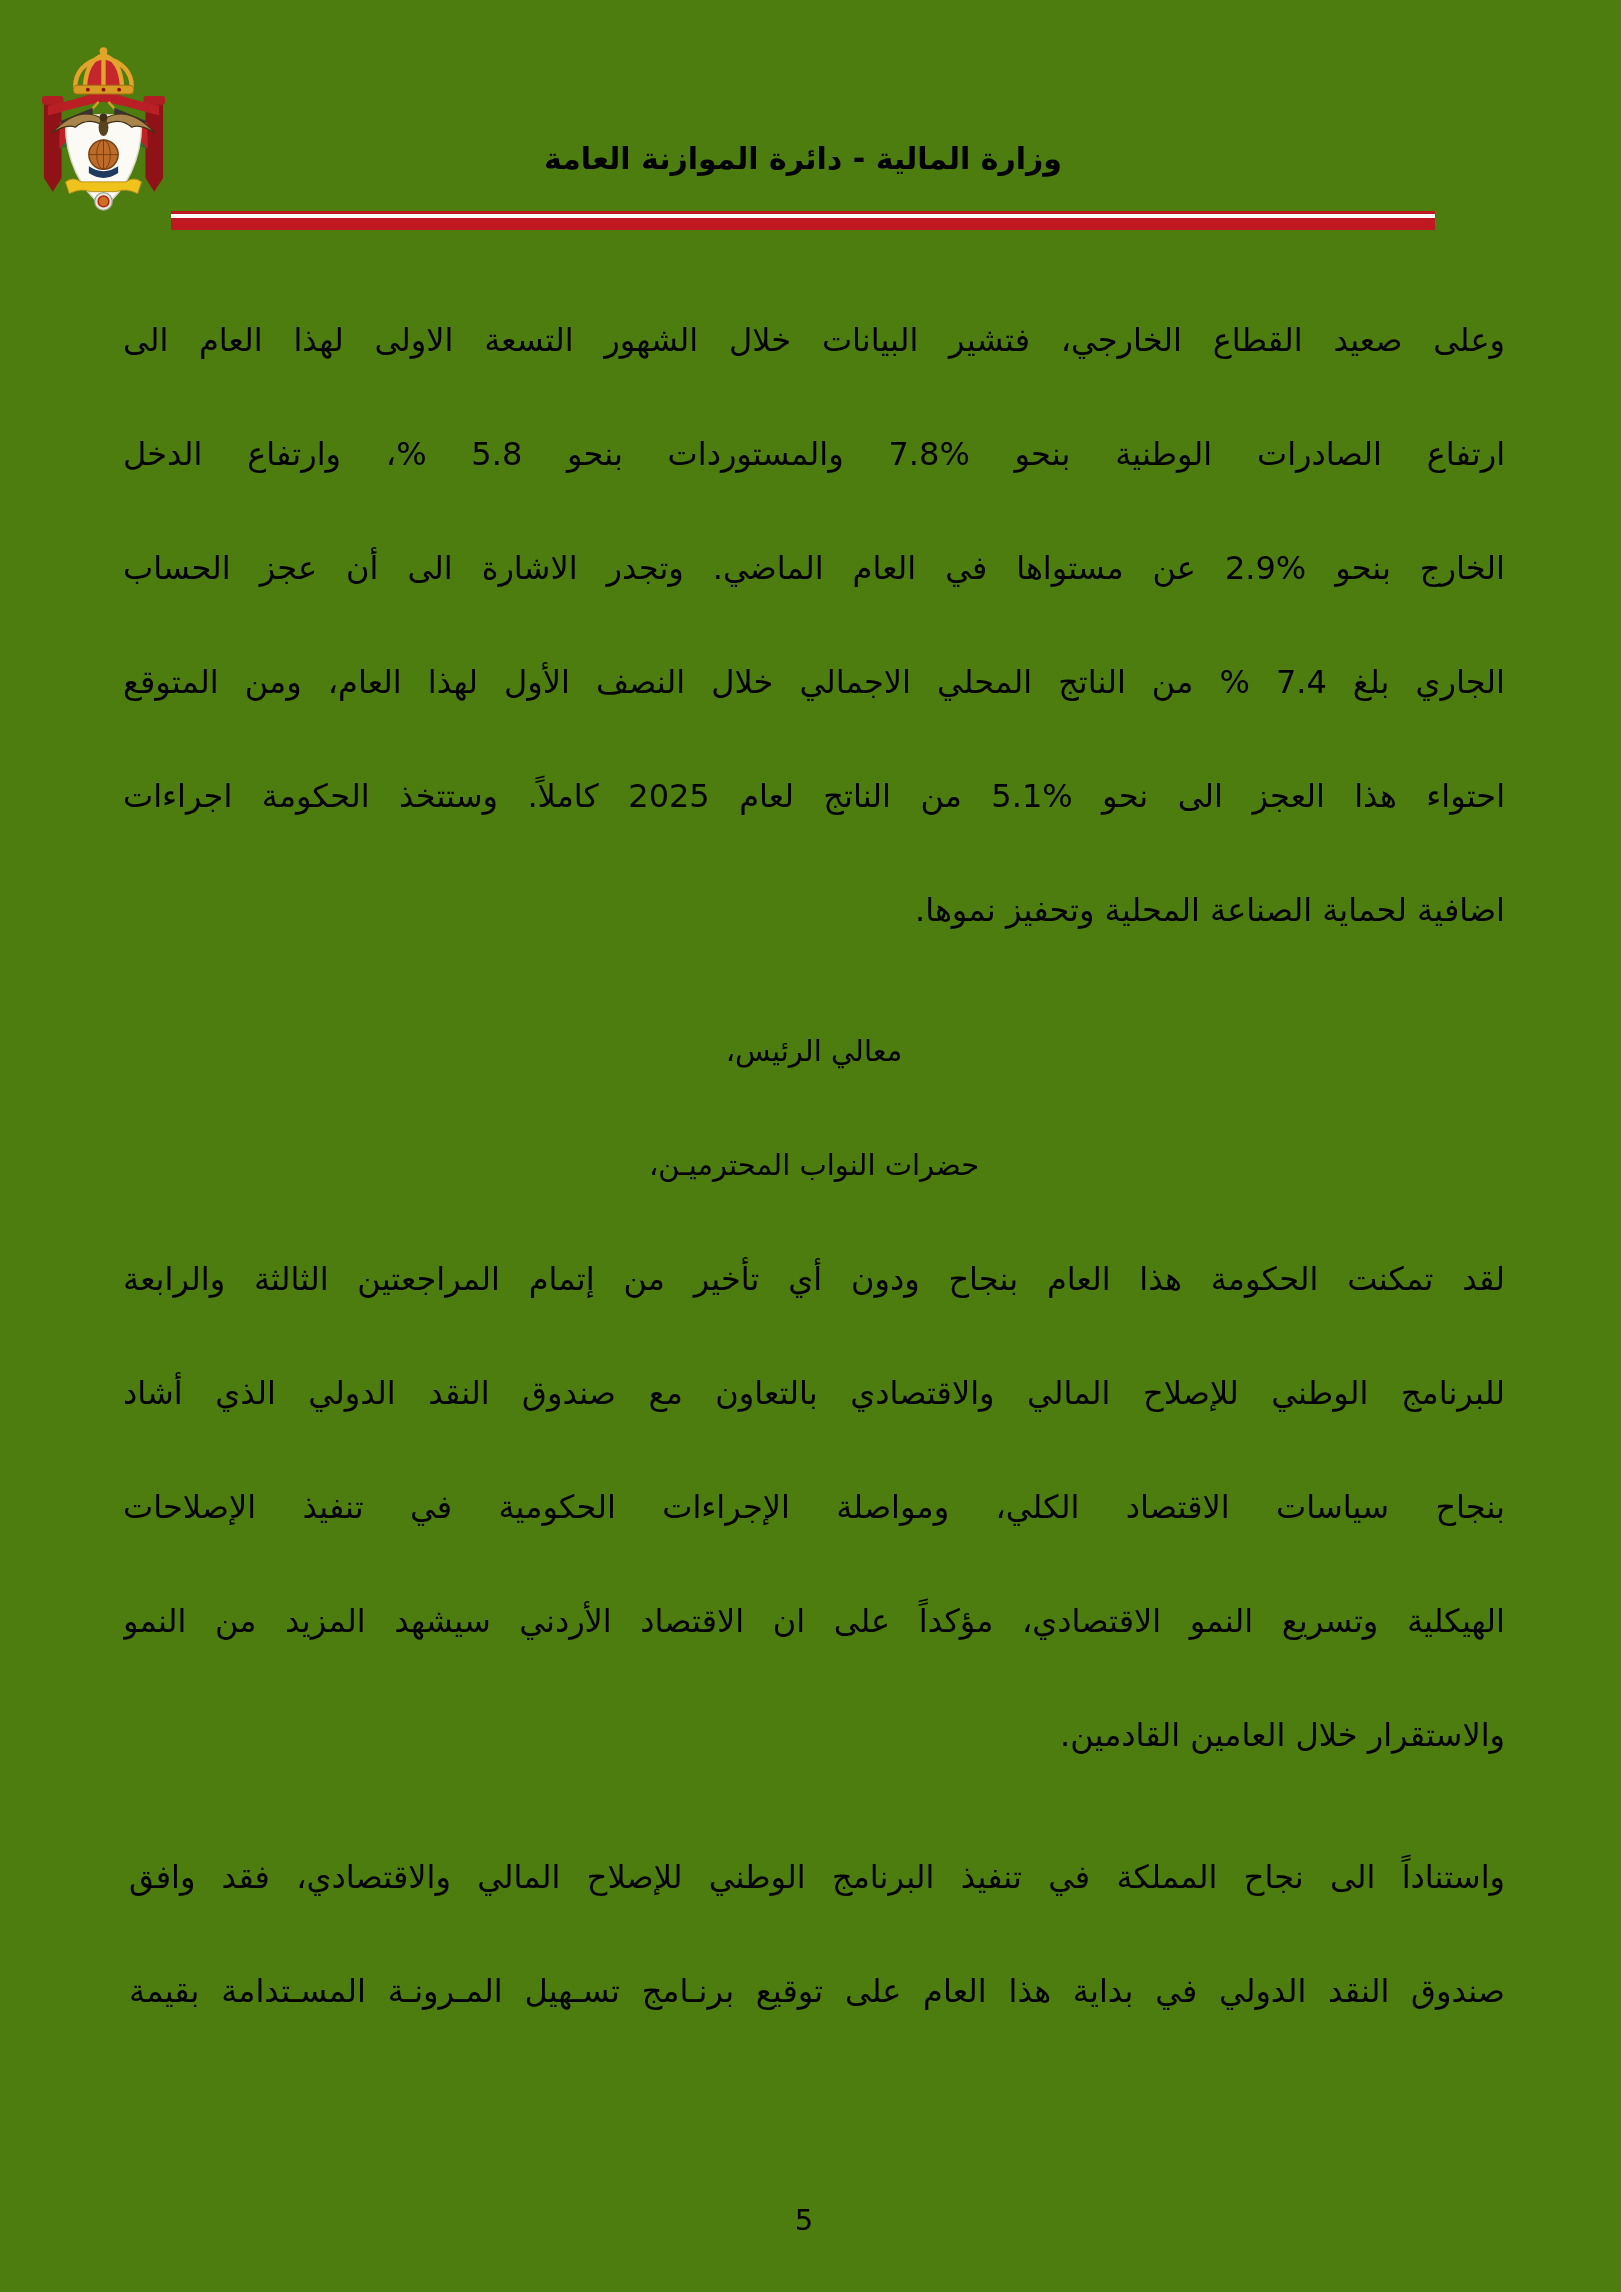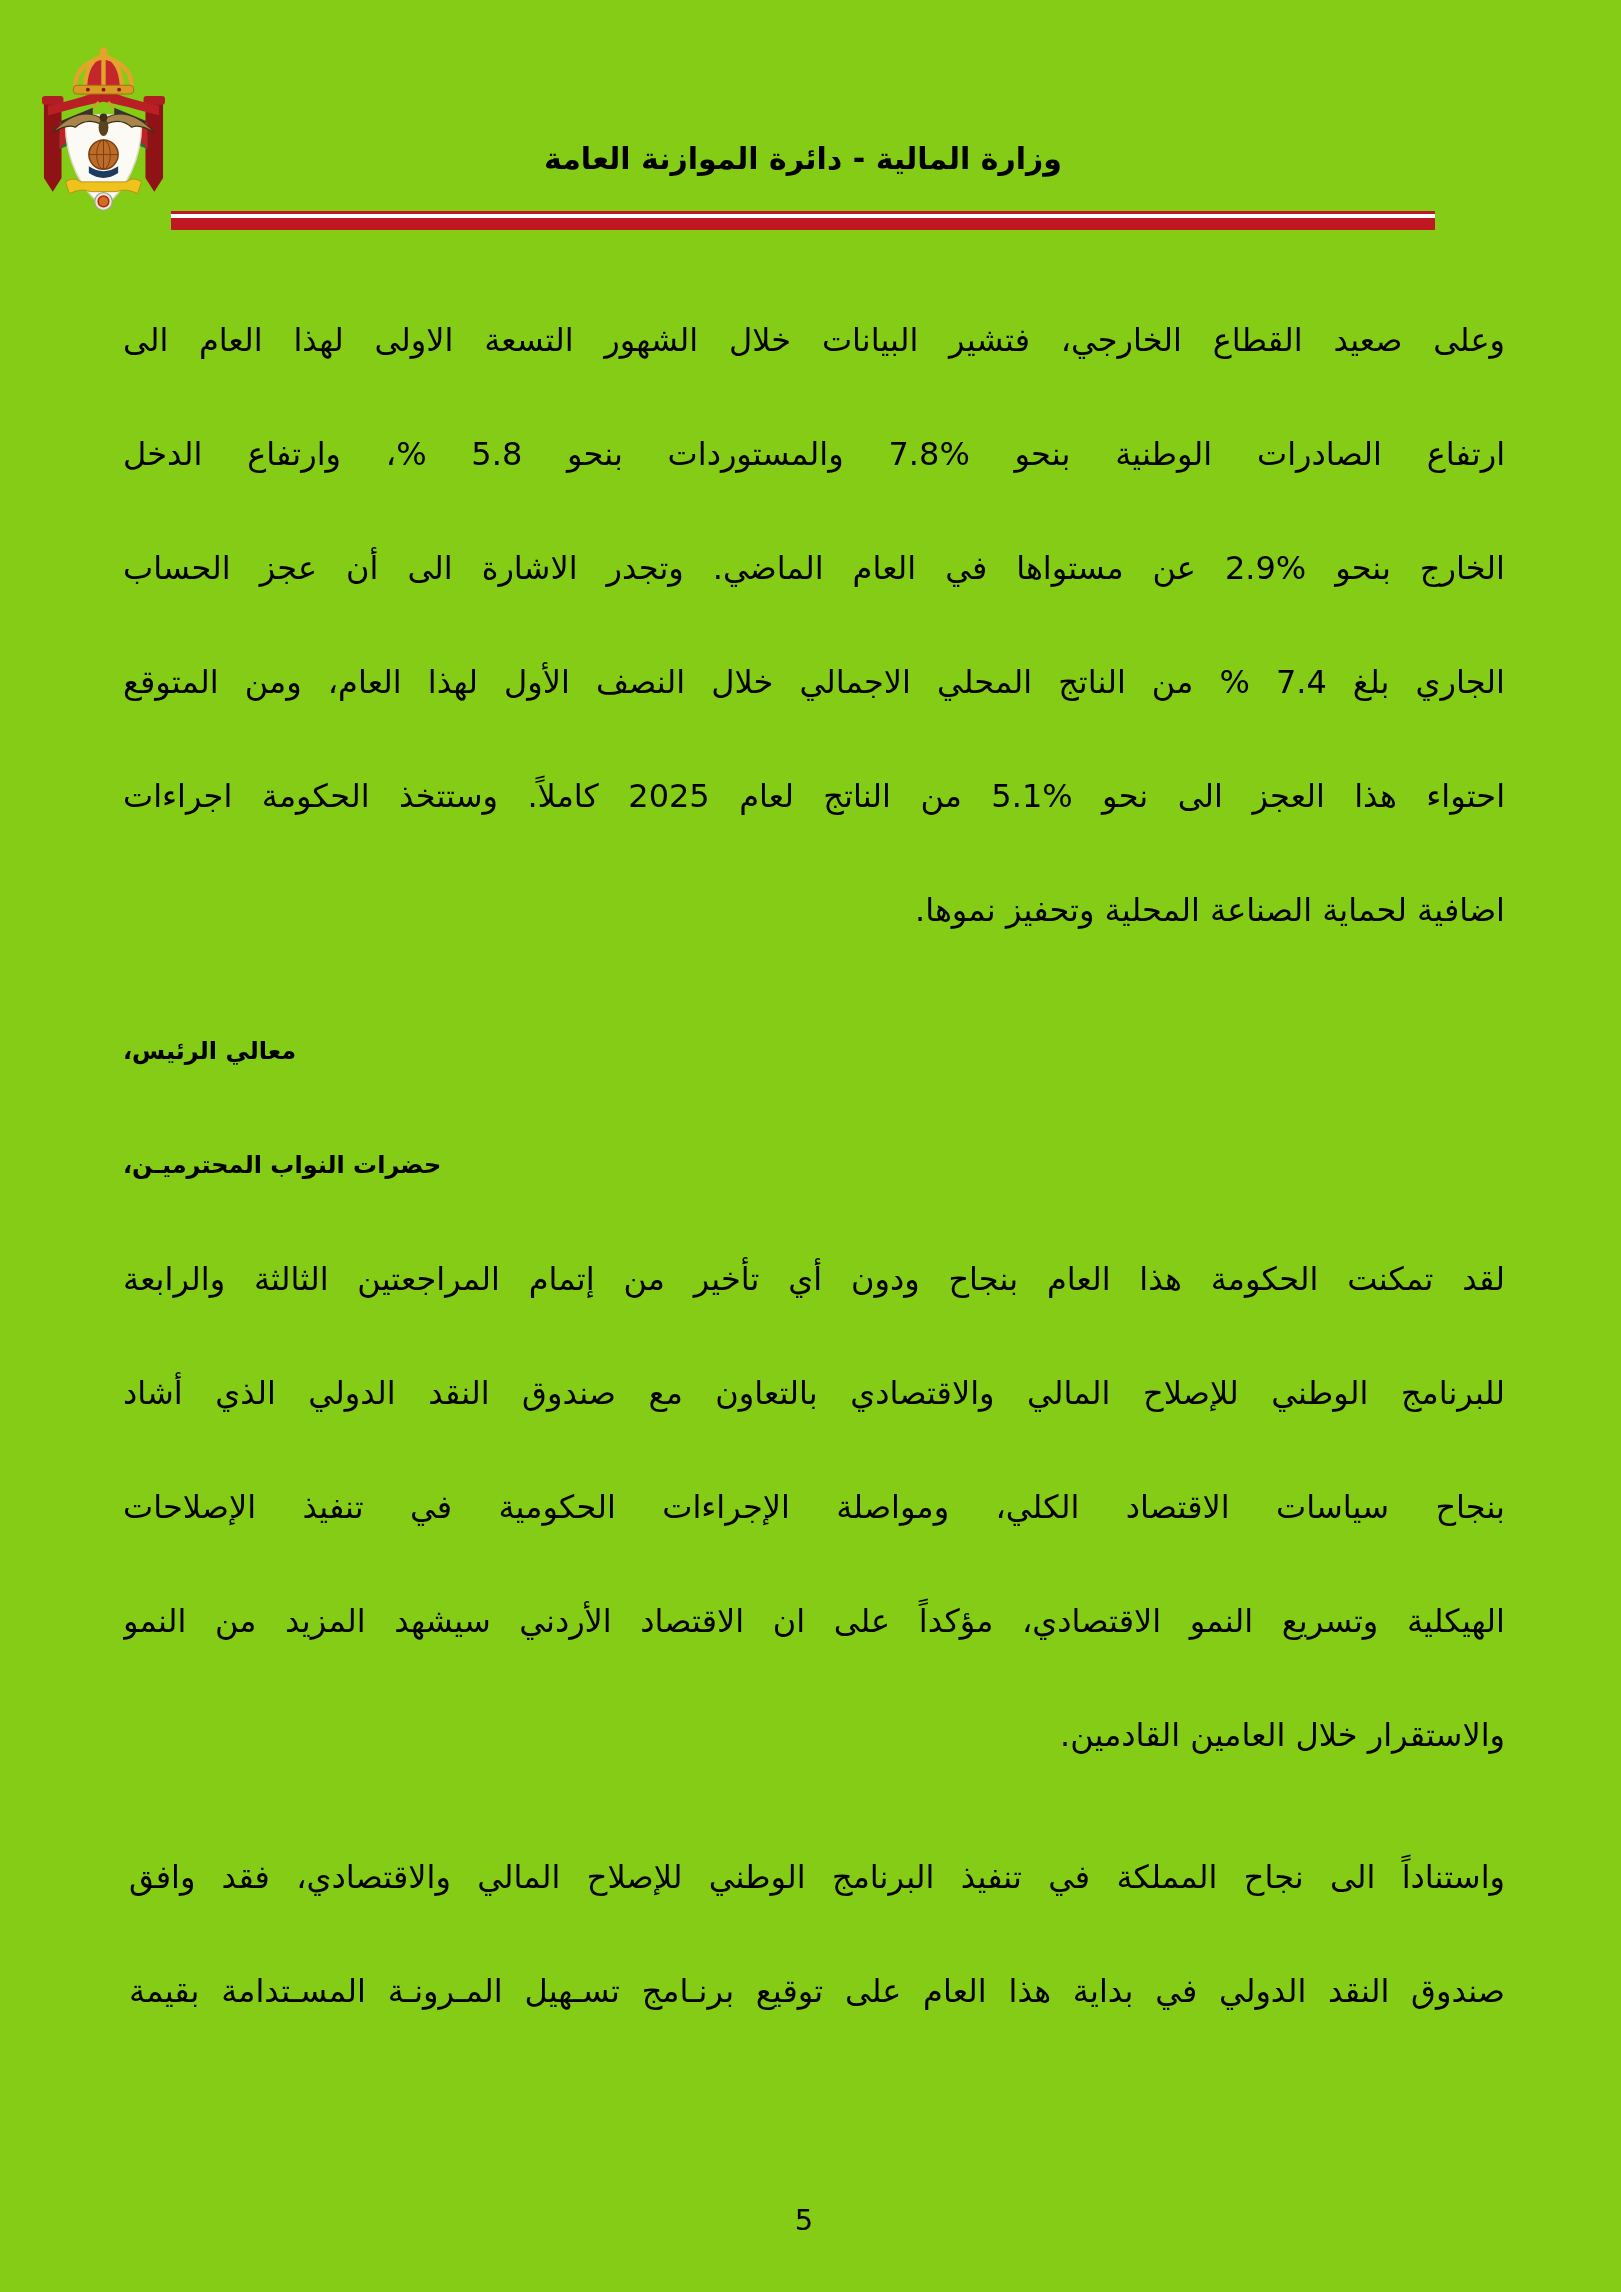--- a/index.html
+++ b/index.html
@@ -1,19 +1,19 @@
 <!DOCTYPE html>
 <html lang="ar" dir="rtl"><head>
 <meta charset="utf-8">
 <style>
   html,body { margin:0; padding:0; background:#ffffff; }
   .page {
     position:relative;
     width:1621px; height:2293px;
-    background:#84cc16;
+    background:#4d7c0f;
     overflow:hidden;
     font-family:"DejaVu Sans", sans-serif;
     color:#000;
     direction:rtl;
   }
 
   
   .logo {
     position:absolute; left:42px; top:45px;
     width:123px; height:184px;
@@ -37,22 +37,22 @@
     font-size:32px;
   }
   .line {
     height:114px; line-height:114px;
     text-align:justify; text-align-last:justify;
     overflow:hidden;
   }
   .line.end { text-align-last:right; }
   .heading {
     height:114px; line-height:114px;
-    font-weight:700; font-size:24px;
-    text-align:left;
+    font-weight:400; font-size:29px;
+    text-align:center;
   }
   .h-first { margin-top:27.4px; }
   .para-gap { margin-top:27.4px;margin-left:6px; }
 
   
   .page-number {
     position:absolute; left:113px; top:2203px;
     width:1382px; text-align:center;
     font-size:29px;
   }

